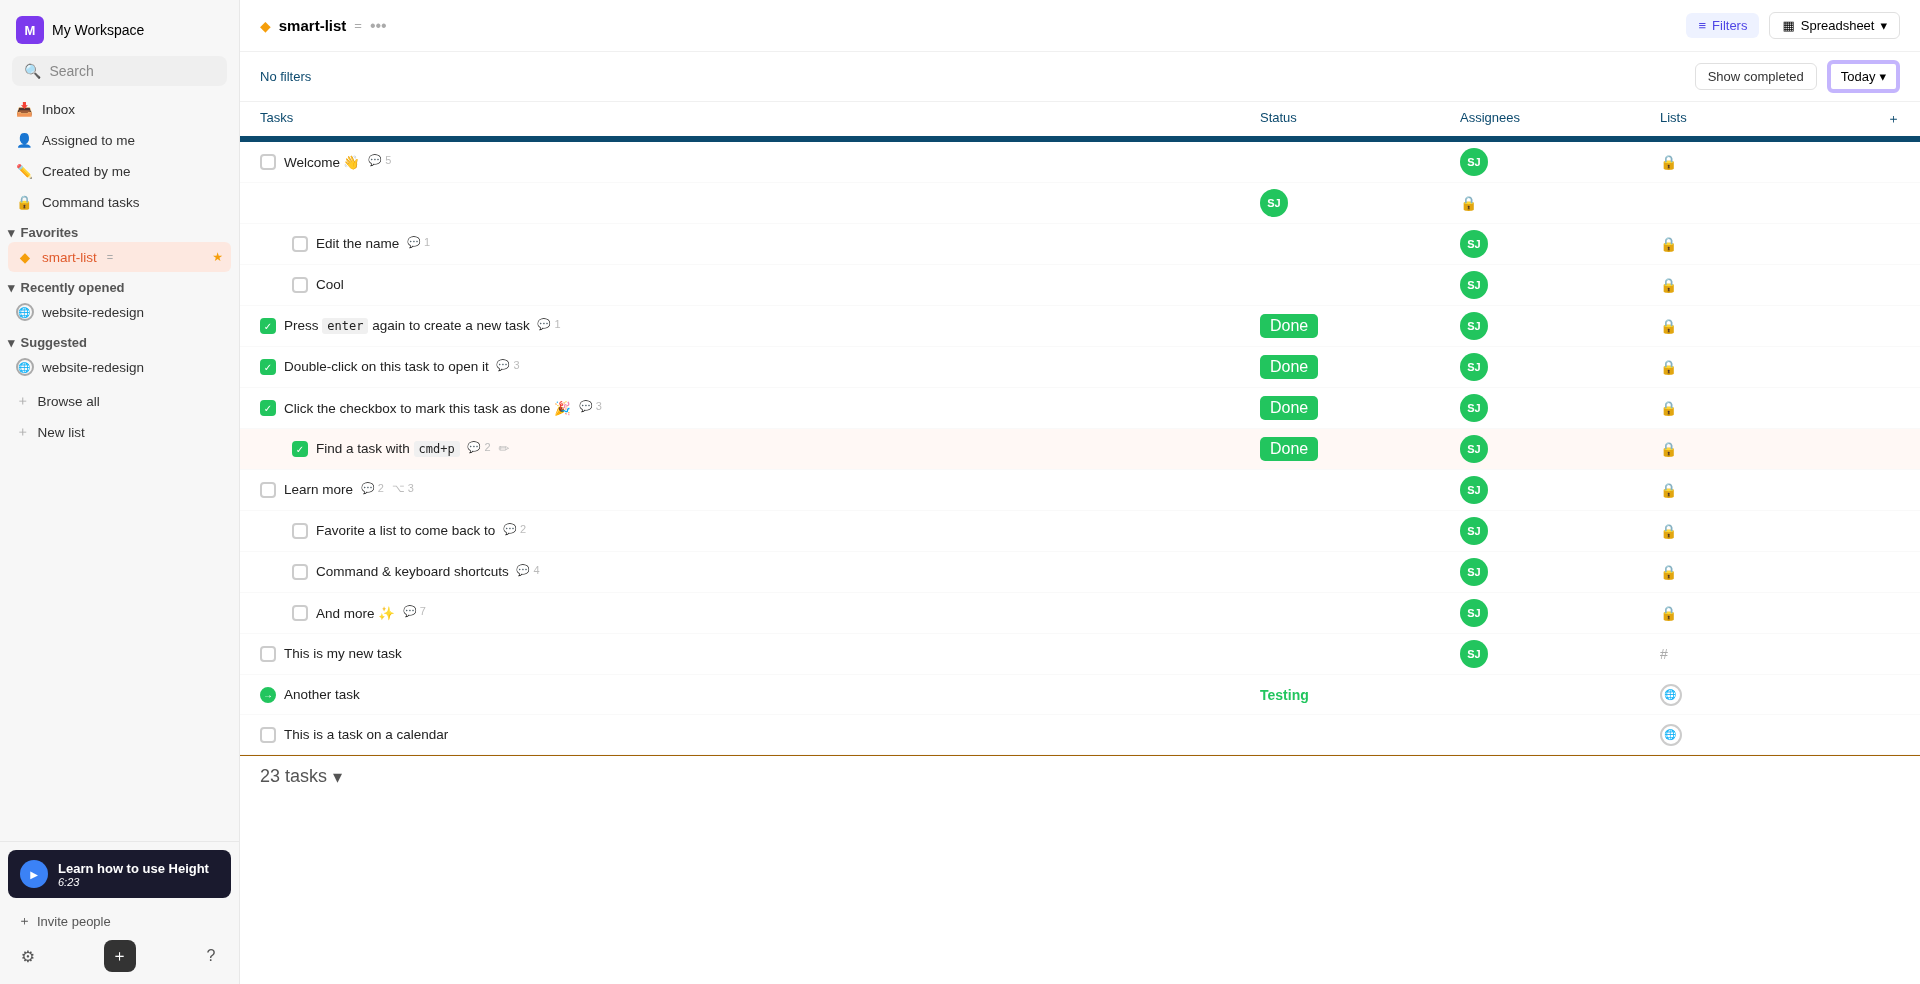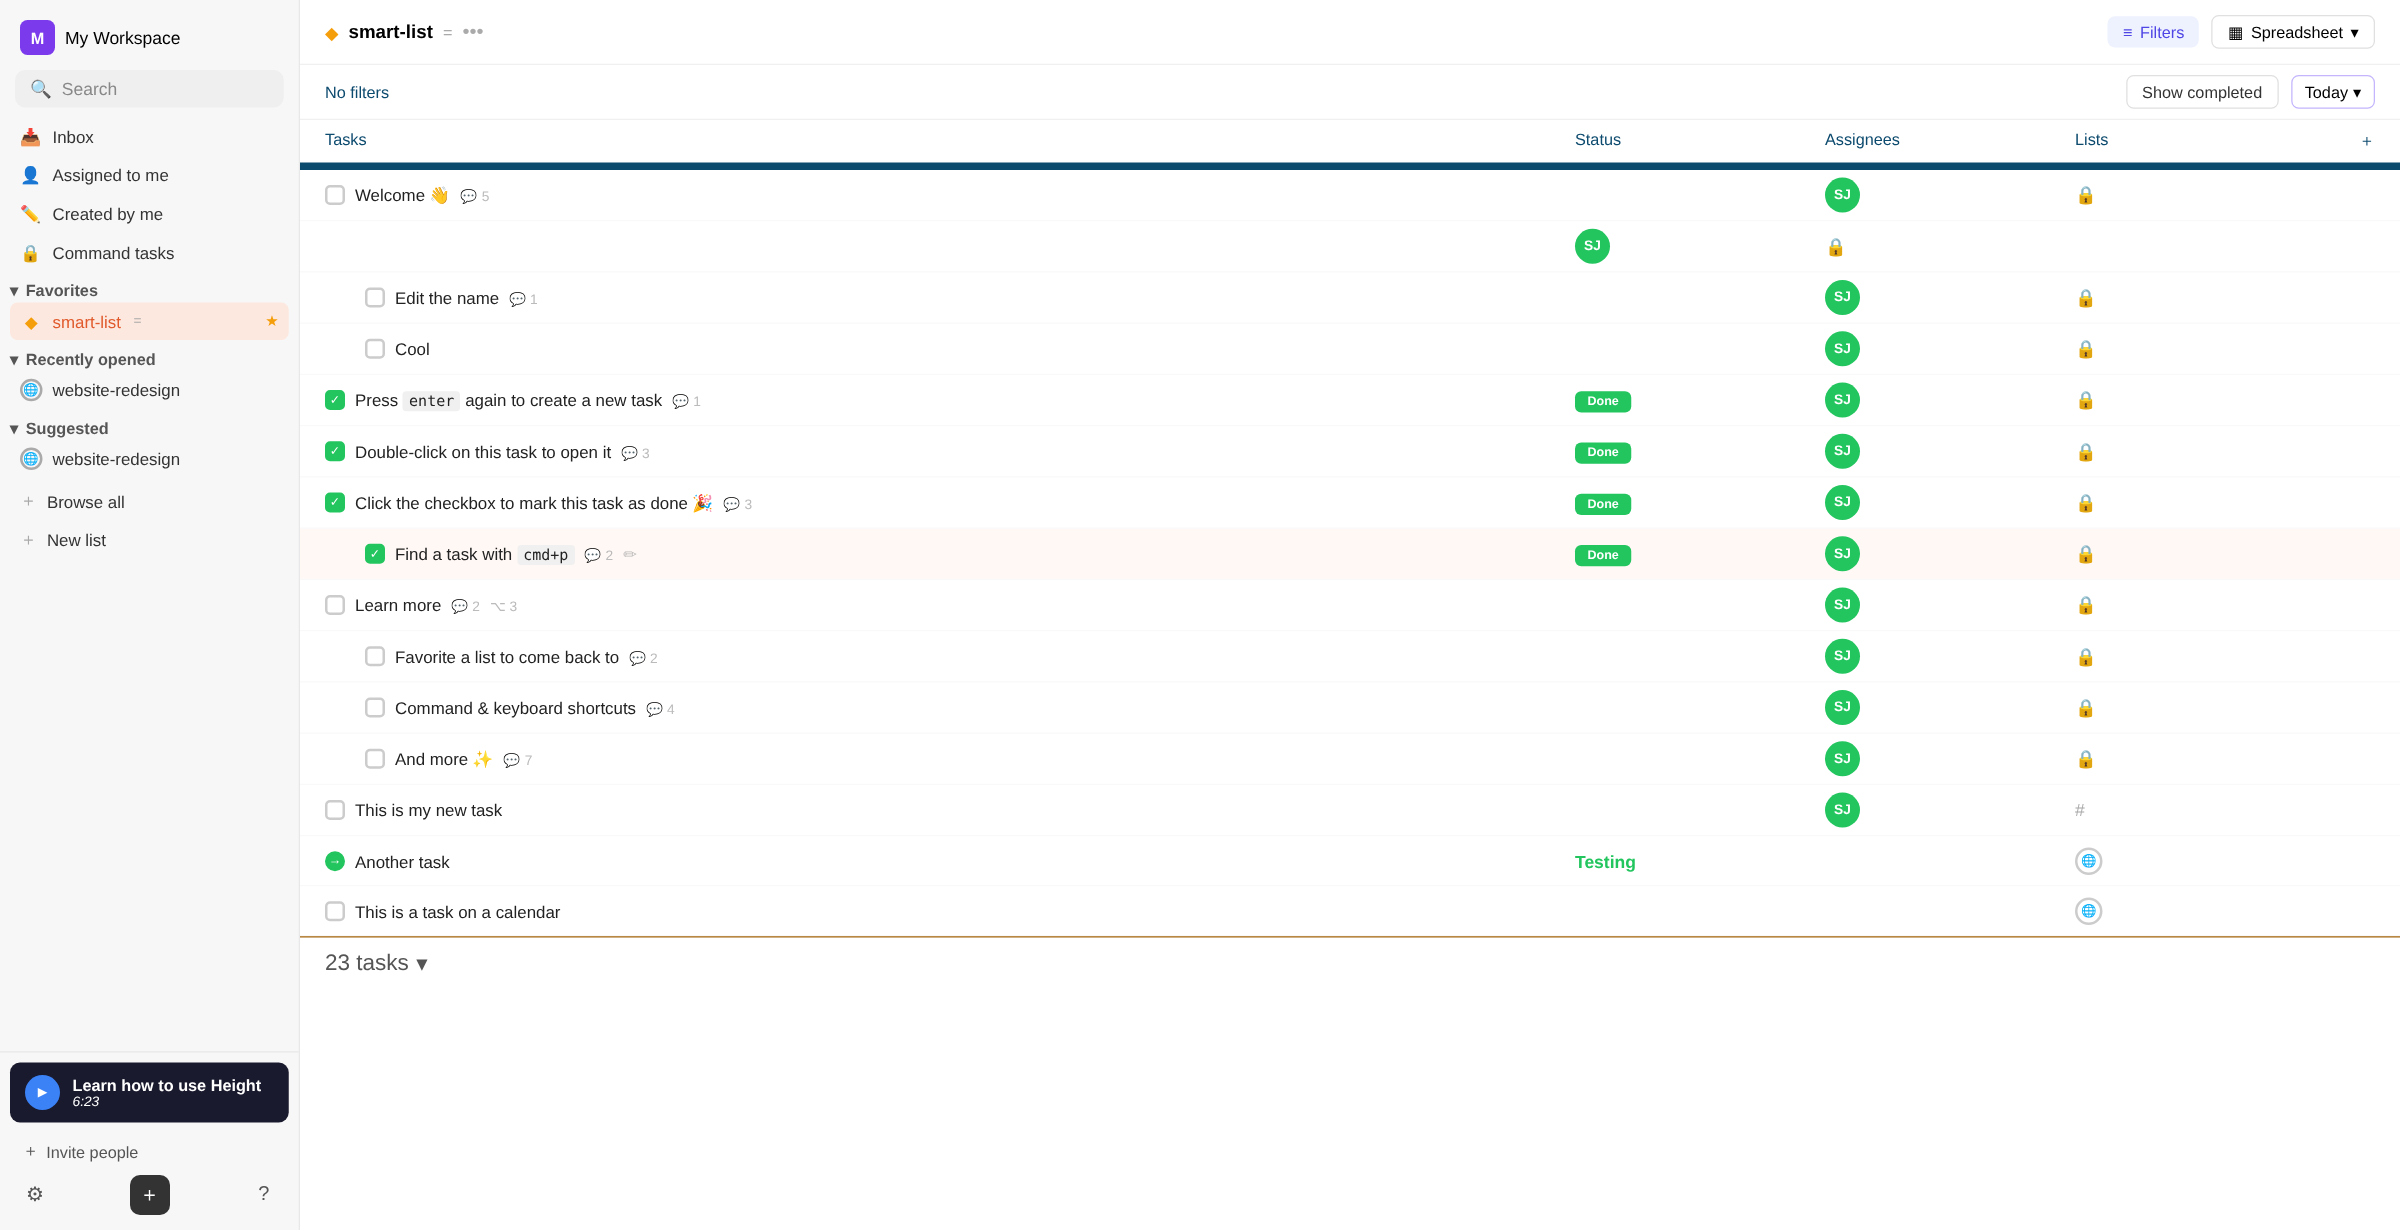--- a/index.html
+++ b/index.html
@@ -143,21 +143,21 @@
       border-radius: 6px;
       font-size: 13px;
       cursor: pointer;
       background: #fff;
       color: #333;
     }
 
     .today-btn {
       display: flex; align-items: center; gap: 4px;
       padding: 5px 10px;
-      border: 1px solid #c4b5fd;
+      border: 4px solid #c4b5fd;
       border-radius: 6px;
       font-size: 13px;
       cursor: pointer;
       background: #fff;
     }
 
     .filters-btn {
       display: flex; align-items: center; gap: 6px;
       padding: 5px 12px;
       background: #eef2ff;
@@ -198,21 +198,21 @@
       border-bottom: 1px solid #f9f9f9;
       align-items: center;
       min-height: 40px;
     }
     .task-row.highlighted { background: #fff8f5; }
 
     .task-row.sub {
       padding-left: 52px;
     }
 
-    .task-cell { display: flex; align-items: flex-end; gap: 8px; }
+    .task-cell { display: flex; align-items: flex-start; gap: 8px; }
 
     .checkbox {
       width: 16px; height: 16px;
       border: 2px solid #ccc;
       border-radius: 4px;
       display: flex; align-items: center; justify-content: center;
       cursor: pointer;
       flex-shrink: 0;
     }
     .checkbox.checked {
@@ -238,22 +238,22 @@
       font-size: 12px;
     }
 
     .comment-icon { color: #bbb; font-size: 11px; display: flex; align-items: center; gap: 3px; }
     .subtask-icon { color: #bbb; font-size: 11px; display: flex; align-items: center; gap: 3px; }
 
     .status-badge {
       display: inline-flex; align-items: center;
       padding: 3px 10px;
       border-radius: 5px;
-      font-size: 10px;
-      font-weight: 700;
+      font-size: 16px;
+      font-weight: 400;
     }
     .status-done { background: #22c55e; color: #fff; }
     .status-testing { color: #22c55e; font-weight: 600; }
 
     .avatar {
       width: 28px; height: 28px;
       border-radius: 50%;
       background: #22c55e;
       color: #fff;
       font-size: 11px;

